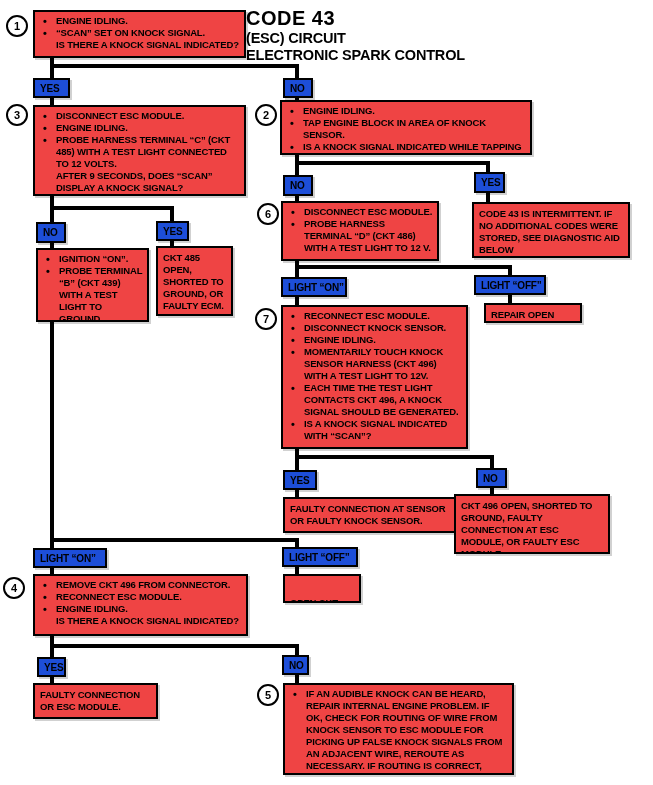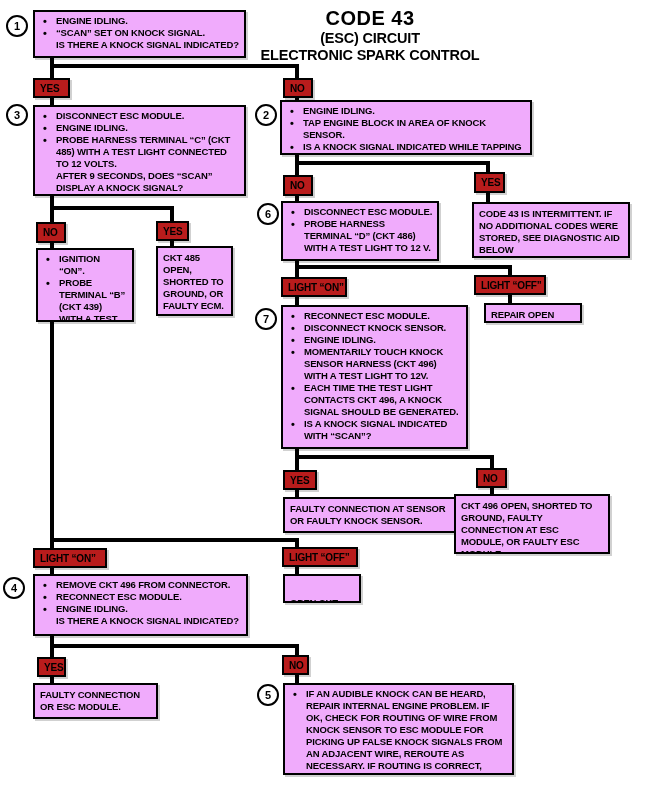--- a/index.html
+++ b/index.html
@@ -1,27 +1,27 @@
 <!DOCTYPE html>
 <html><head>
 <meta charset="utf-8">
 <style>
   html,body{margin:0;padding:0;background:#e8e8e8;}
   .page{position:relative;width:653px;height:785px;background:#ffffff;
         font-family:"Liberation Sans", sans-serif;color:#000;overflow:hidden;}
-  .title{position:absolute;left:246px;top:6px;width:248px;text-align:center;font-weight:700;}
+  .title{position:absolute;left:246px;top:6px;width:248px;text-align:left;font-weight:700;}
   .title .code{font-size:20px;letter-spacing:.5px;line-height:24px;}
   .title .sub{font-size:14.5px;line-height:17px;letter-spacing:-.2px;}
-  .box{position:absolute;border:2px solid #000;background:#f0abfc;box-sizing:border-box;
+  .box{position:absolute;border:2px solid #000;background:#ef4444;box-sizing:border-box;
        padding:3px 4px;font-size:9.5px;font-weight:700;line-height:12px;
        letter-spacing:-.15px;overflow:hidden;box-shadow:2px 2px 0 rgba(0,0,0,.18);}
   .result{padding:4px 5px;}
   .li{position:relative;padding-left:17px;}
   .li.b::before{content:"•";position:absolute;left:4px;top:0;font-size:11px;}
-  .tag{position:absolute;border:2px solid #000;background:#b91c1c;box-sizing:border-box;
+  .tag{position:absolute;border:2px solid #000;background:#1d4ed8;box-sizing:border-box;
        font-size:10px;font-weight:700;display:flex;align-items:center;padding-left:5px;
        letter-spacing:-.2px;box-shadow:2px 2px 0 rgba(0,0,0,.18);}
   .circle{position:absolute;width:22px;height:22px;border:2px solid #000;border-radius:50%;
           background:#fff;box-sizing:border-box;display:flex;align-items:center;
           justify-content:center;font-size:11px;font-weight:700;}
   .ln{position:absolute;background:#000;}
 </style>
 </head>
 <body>
 
@@ -75,21 +75,21 @@
     <div class="li b">ENGINE IDLING.</div>
     <div class="li b">MOMENTARILY TOUCH KNOCK SENSOR HARNESS (CKT 496) WITH A TEST LIGHT TO 12V.</div>
     <div class="li b">EACH TIME THE TEST LIGHT CONTACTS CKT 496, A KNOCK SIGNAL SHOULD BE GENERATED.</div>
     <div class="li b">IS A KNOCK SIGNAL INDICATED WITH “SCAN”?</div>
   </div>
 
   <div class="box result" style="left:484px;top:303px;width:98px;height:20px">
     <div>REPAIR OPEN GROUND CKT 486.</div>
   </div>
 
-  <div class="box" style="left:36px;top:248px;width:98px;height:74px">
+  <div class="box" style="left:36px;top:248px;width:113px;height:74px">
     <div class="li b">IGNITION “ON”.</div>
     <div class="li b">PROBE TERMINAL “B” (CKT 439) WITH A TEST LIGHT TO GROUND,</div>
   </div>
 
   <div class="box result" style="left:156px;top:246px;width:77px;height:70px">
     <div>CKT 485 OPEN, SHORTED TO GROUND, OR FAULTY ECM.</div>
   </div>
 
   <div class="box result" style="left:283px;top:497px;width:178px;height:36px">
     <div>FAULTY CONNECTION AT SENSOR OR FAULTY KNOCK SENSOR.</div>

